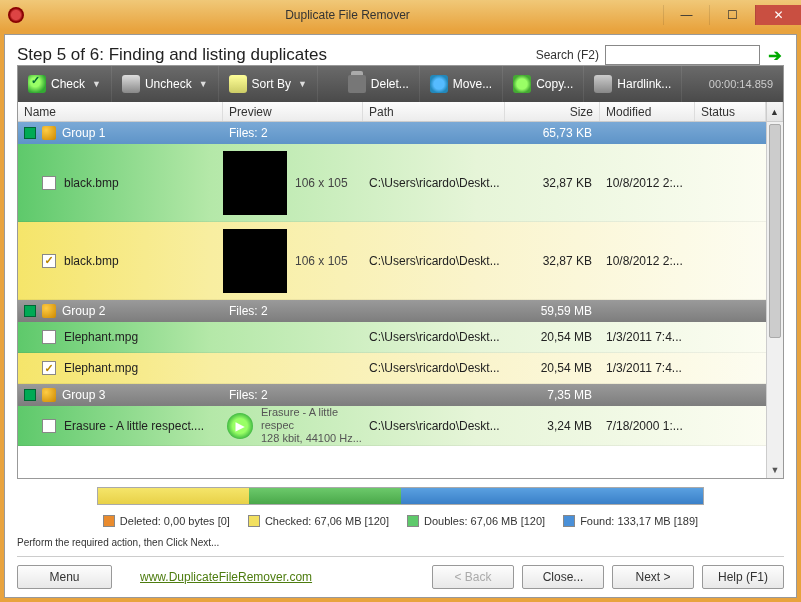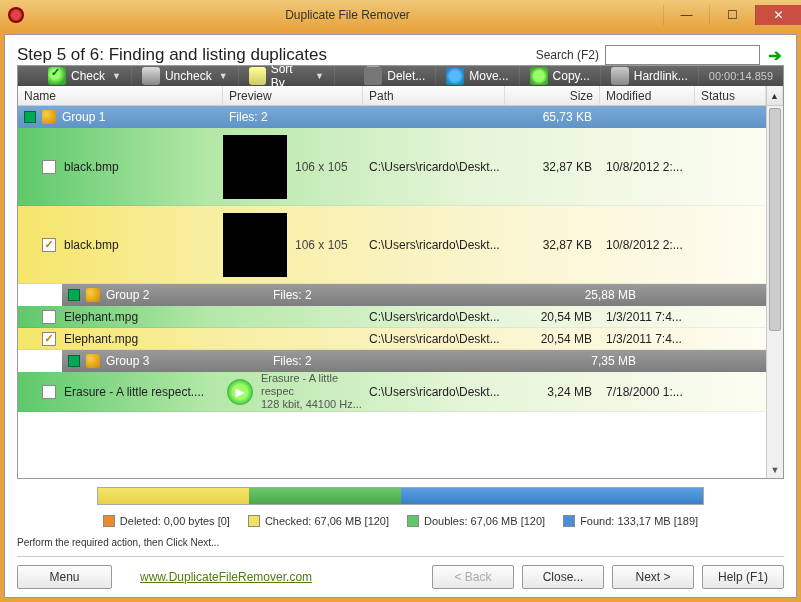--- a/index.html
+++ b/index.html
@@ -12,21 +12,21 @@
 .winbtn { width: 46px; height: 20px; display:flex; align-items:center; justify-content:center; font-size:12px; color:#333; border-left:1px solid rgba(0,0,0,0.1);}
 .winbtn.cls { background:#c94f41; color:#fff; width:46px; height:20px;}
 .content { background:#fff; margin:4px; flex:1; display:flex; flex-direction:column; padding:10px 12px 8px 12px; border:1px solid #999; }
 .steprow { display:flex; align-items:center; margin-bottom:0; }
 .steprow .step { font-size:17px; color:#222; flex:1; }
 .steprow .searchlbl { font-size:12px; color:#333; margin-right:6px; }
 .steprow input { width:155px; height:20px; border:1px solid #888; padding:1px 3px; font-size:12px; }
 .steprow .go { width:18px; height:18px; margin-left:6px; display:flex; align-items:center; justify-content:center; color:#0a0; font-weight:bold; }
 
 .panel { border:1px solid #999; flex:1; display:flex; flex-direction:column; overflow:hidden; }
-.toolbar { height:20px; background:linear-gradient(#6a6a6a,#4a4a4a); display:flex; align-items:center; color:#fff; font-size:12px;padding-left:20px; }
+.toolbar { height:36px; background:linear-gradient(#6a6a6a,#4a4a4a); display:flex; align-items:center; color:#fff; font-size:12px; }
 .tbtn { display:flex; align-items:center; padding:0 10px; height:100%; gap:5px; cursor:pointer; border-right:1px solid rgba(255,255,255,0.08); }
 .tbtn .ticon { width:18px; height:18px; display:inline-block; }
 .ic-check { background: radial-gradient(circle at 40% 40%,#9f6 30%,#3a3 70%); border-radius:3px; position:relative;}
 .ic-check::after{content:"✓"; position:absolute; left:3px; top:-1px; color:#063; font-size:11px; font-weight:bold;}
 .ic-uncheck { background:linear-gradient(#ddd,#888); border-radius:3px; position:relative;}
 .ic-sort { background:linear-gradient(#ff9,#cc6); border-radius:3px;}
 .ic-del { background:#777; border-radius:2px; position:relative;}
 .ic-del::after{content:""; position:absolute; left:3px; top:-4px; width:12px; height:4px; background:#aaa; border-radius:2px 2px 0 0;}
 .ic-move { background:radial-gradient(circle,#5bf 40%,#28b 70%); border-radius:3px;}
 .ic-copy { background:radial-gradient(circle,#9f6 40%,#4a3 70%); border-radius:3px;}
@@ -35,31 +35,31 @@
 .toolbar .timer{ margin-left:auto; padding:0 10px; color:#ccc; font-size:11px;}
 
 .colhdr { height:20px; background:linear-gradient(#fdfdfd,#ececec); display:flex; font-size:12px; color:#333; border-bottom:1px solid #ccc; }
 .colhdr > div { border-right:1px solid #ddd; padding:2px 6px; display:flex; align-items:center; }
 .c-name{width:205px;} .c-prev{width:140px;} .c-path{width:142px;} .c-size{width:95px; justify-content:flex-end;} .c-mod{width:95px;} .c-stat{flex:1;}
 .scrollcol{width:17px; background:linear-gradient(#f5f5f5,#e5e5e5); border-left:1px solid #ccc;}
 
 .list { flex:1; overflow:hidden; position:relative; background:#fff; }
 .grouprow { height:22px; display:flex; align-items:center; color:#fff; font-size:12px; }
 .grouprow.g1 { background:linear-gradient(#7aa9d6,#5e94c8);}
-.grouprow.g2, .grouprow.g3 { background:linear-gradient(#9a9a9a,#7d7d7d);margin-left:44px;}
+.grouprow.g2, .grouprow.g3 { background:linear-gradient(#9a9a9a,#7d7d7d);}
 .grouprow .gname{width:205px; display:flex; align-items:center; gap:6px; padding-left:6px;}
 .grouprow .gprev{width:140px; padding-left:6px;}
 .grouprow .gpath{width:142px;}
 .grouprow .gsize{width:95px; text-align:right; padding-right:8px;}
 .sqmark{width:12px;height:12px;background:#0a5; border:1px solid #063;}
 .cubes{width:14px;height:14px; background:radial-gradient(circle at 30% 30%,#fc4,#c80); border-radius:2px;}
 
 .filerow { display:flex; align-items:center; font-size:12px; color:#222; border-bottom:1px solid rgba(0,0,0,0.05); }
 .filerow.tall{ height:78px;}
-.filerow.short{ height:22px;}
+.filerow.short{ height:31px;}
 .filerow .fname{width:205px; display:flex; align-items:center; gap:8px; padding-left:24px; height:100%;}
 .filerow .fprev{width:140px; display:flex; align-items:center; gap:8px; height:100%;}
 .filerow .fpath{width:142px; padding-left:6px;}
 .filerow .fsize{width:95px; text-align:right; padding-right:8px;}
 .filerow .fmod{width:95px; padding-left:6px;}
 .filerow .fstat{flex:1;}
 .cbx{width:14px;height:14px;background:#fff;border:1px solid #888; display:flex; align-items:center; justify-content:center; font-size:11px; color:#b80; flex-shrink:0;}
 .cbx.checked::after{content:"✓"; font-weight:bold;}
 .thumb{width:64px;height:64px; background:#000; flex-shrink:0;}
 .dims{color:#444;}
@@ -211,21 +211,21 @@
         </div>
 
         <div class="grouprow g2">
           <div class="gname">
               <span class="sqmark"></span>
               <span class="cubes"></span>
               <span>Group 2</span>
             </div>
           <div class="gprev">Files: 2</div>
           <div class="gpath"></div>
-          <div class="gsize">25,88 MB</div>
+          <div class="gsize">59,59 MB</div>
         </div>
 
         <div class="filerow short greenfade">
           <div class="fname">
               <span class="cbx"></span>
               <span>Elephant.mpg</span>
             </div>
           <div class="fprev"></div>
           <div class="fpath">C:\Users\ricardo\Deskt...</div>
           <div class="fsize">20,54 MB</div>

